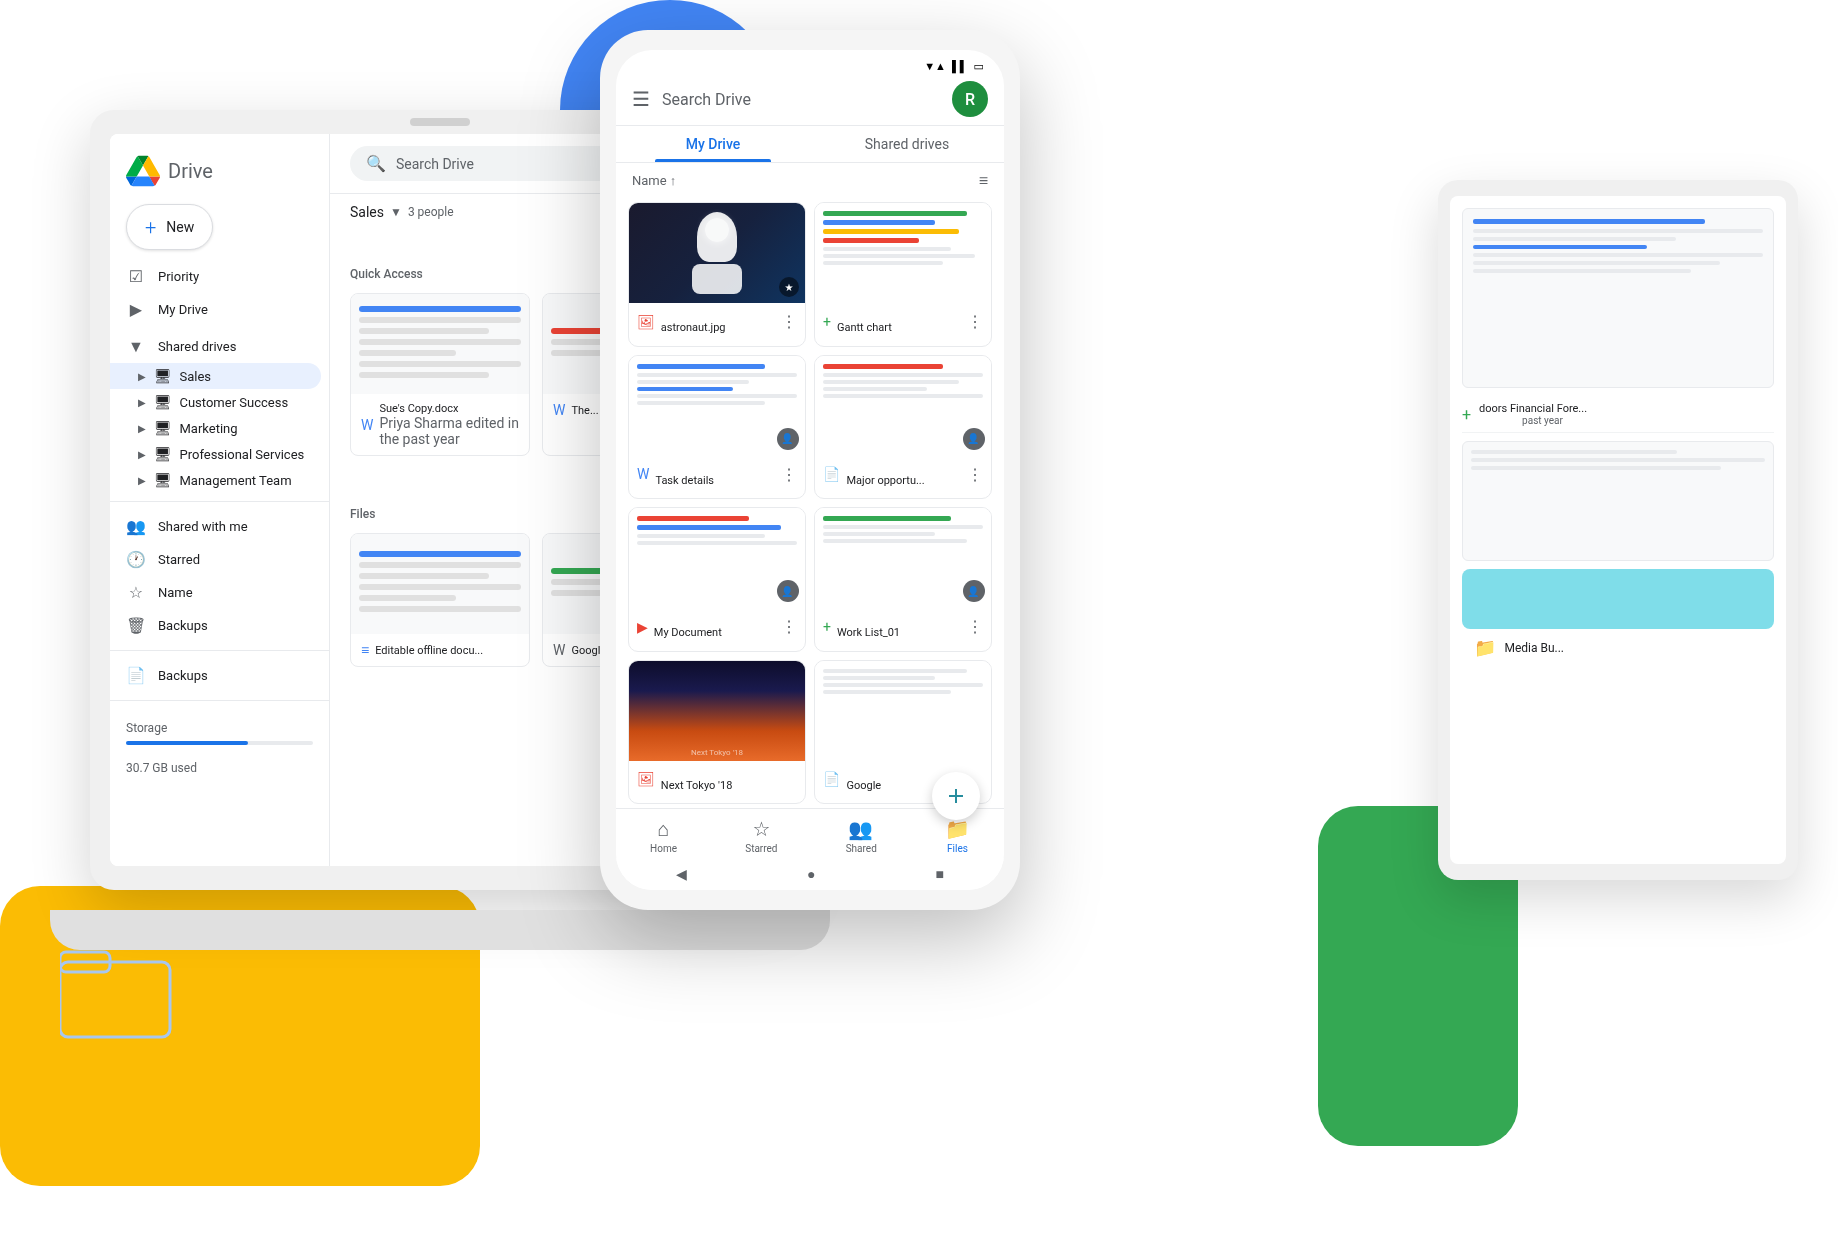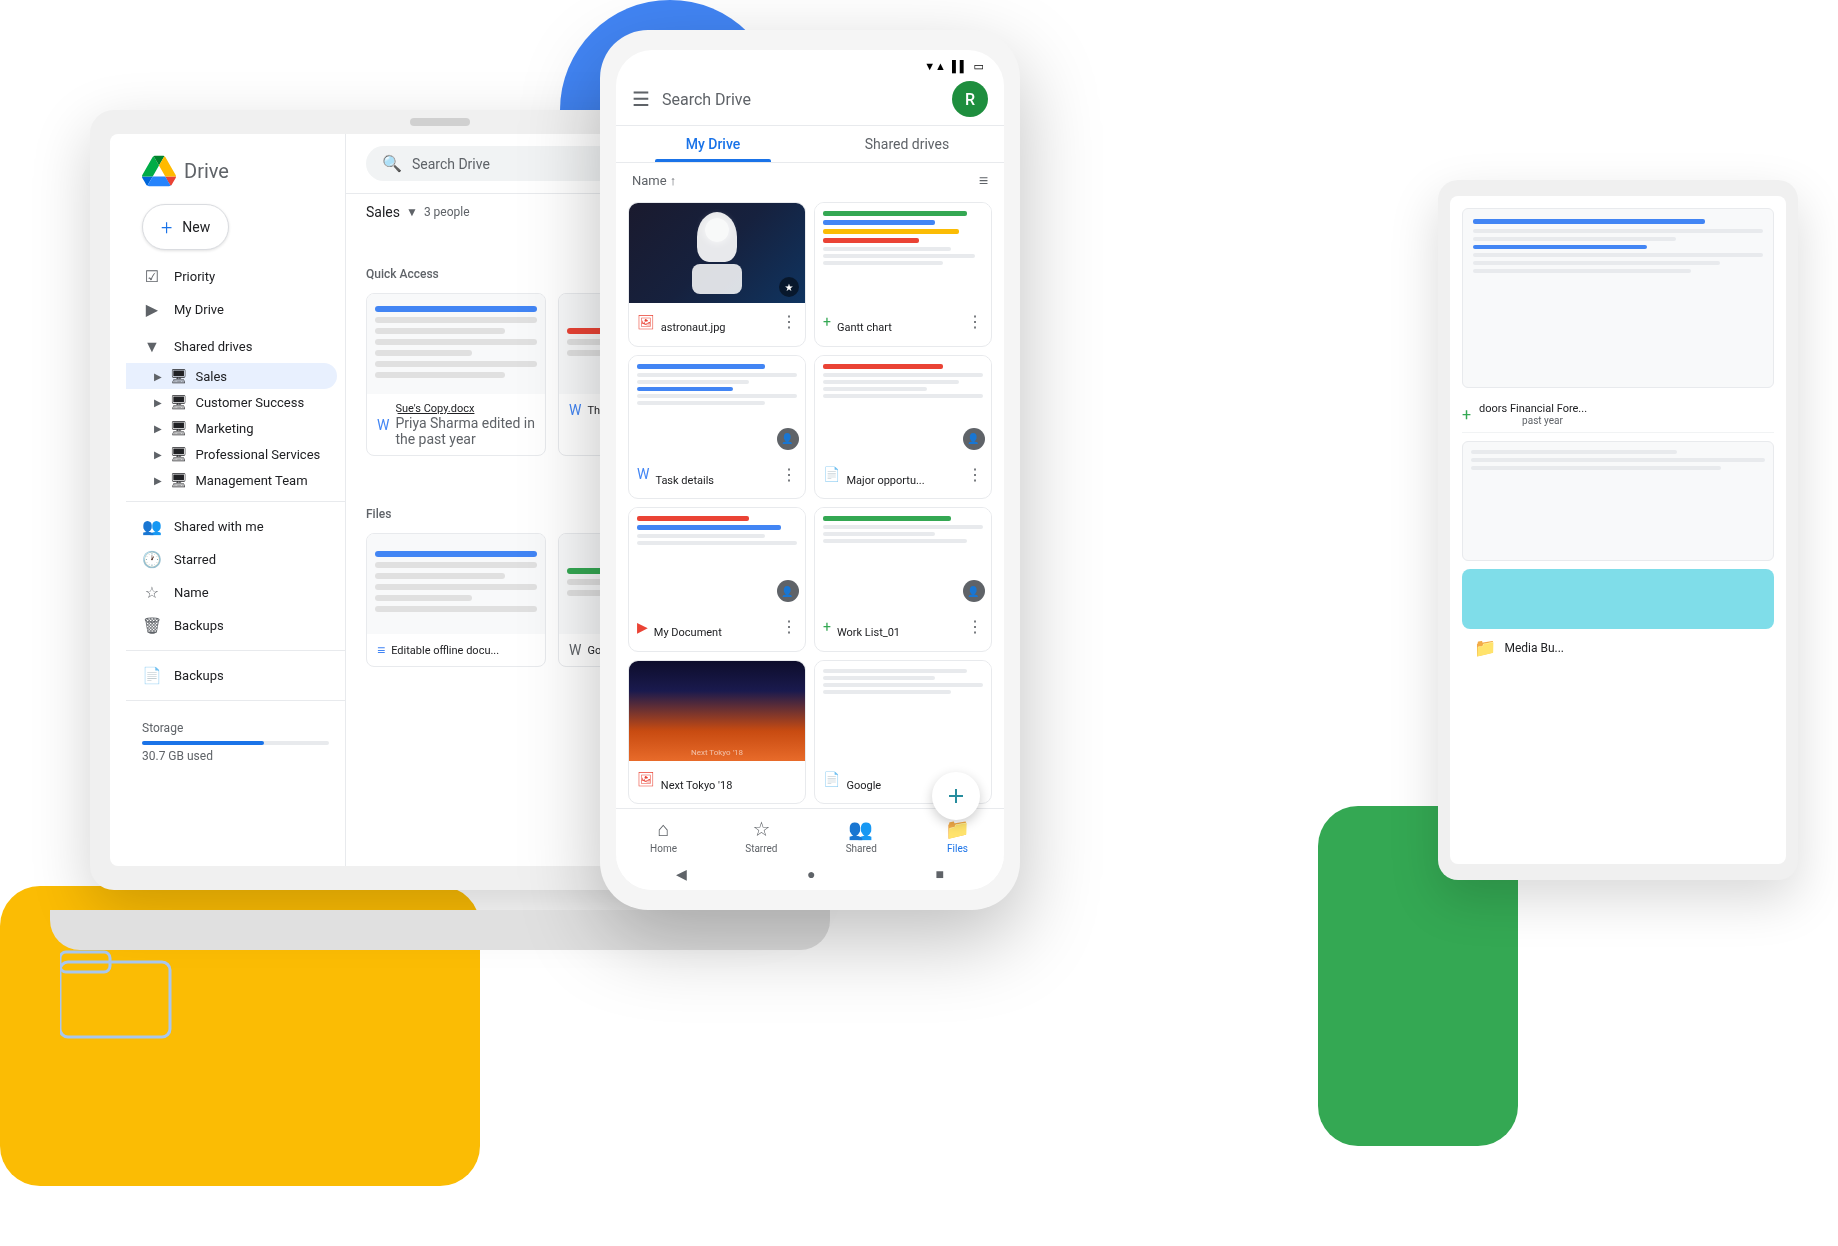--- a/index.html
+++ b/index.html
@@ -76,21 +76,20 @@
     }
     .laptop-screen {
       position: absolute;
       top: 24px;
       left: 20px;
       right: 20px;
       bottom: 24px;
       background: #fff;
       border-radius: 8px;
       overflow: hidden;
-      padding-left: 16px;
     }
     .laptop-base {
       position: absolute;
       bottom: -20px;
       left: -40px;
       right: -40px;
       height: 40px;
       background: #e0e0e0;
       border-radius: 0 0 30px 30px;
     }
@@ -625,21 +624,21 @@
             <span>Backups</span>
           </div>
 
           <div class="sidebar-divider"></div>
 
           <div class="storage-section">
             <span>Storage</span>
             <div class="storage-bar-bg">
               <div class="storage-bar-fill"></div>
             </div>
-            <div style="margin-top:4px;">30.7 GB used</div>
+            <div style="margin-top:16px;">30.7 GB used</div>
           </div>
         </div>
 
         <div class="main-content">
           <div class="main-header">
             <div class="search-bar">
               <span>🔍</span>
               <span class="search-bar-text">Search Drive</span>
             </div>
           </div>
@@ -662,21 +661,21 @@
                   <div class="doc-line medium"></div>
                   <div class="doc-line full"></div>
                   <div class="doc-line short"></div>
                   <div class="doc-line full"></div>
                   <div class="doc-line medium"></div>
                 </div>
               </div>
               <div class="file-card-info">
                 <span style="color:#4285F4;font-size:14px;">W</span>
                 <div>
-                  <div class="file-card" style="border:none;padding:0;text-decoration:underline;">Sue's Copy.docx</div>
+                  <div class="file-card" style="border:none;padding:0;">Sue's Copy.docx</div>
                   <div class="file-card-meta">Priya Sharma edited in the past year</div>
                 </div>
               </div>
             </div>
 
             <div class="file-card">
               <div class="file-card-preview">
                 <div class="doc-preview">
                   <div class="doc-line red"></div>
                   <div class="doc-line full"></div>

